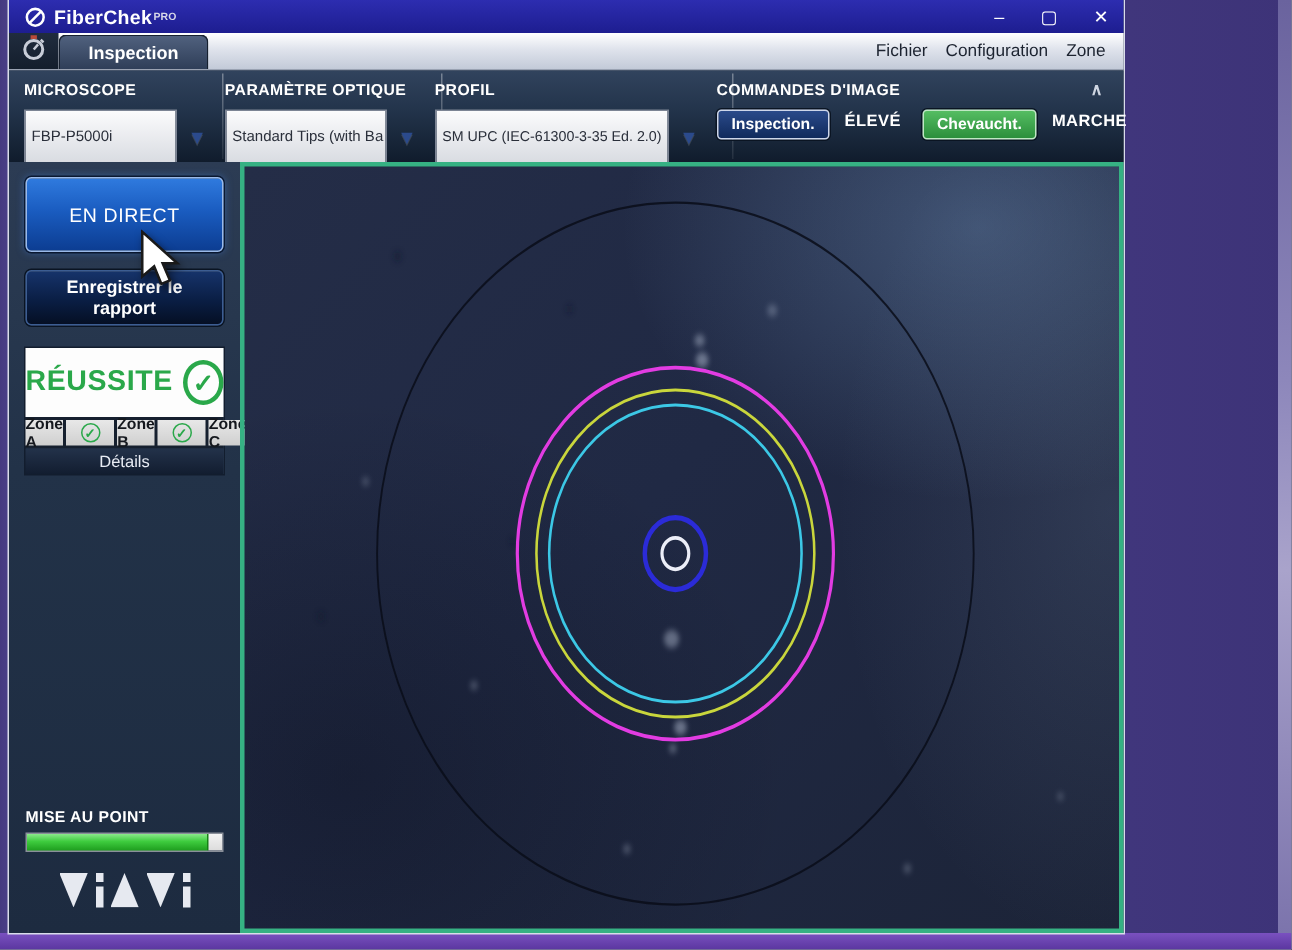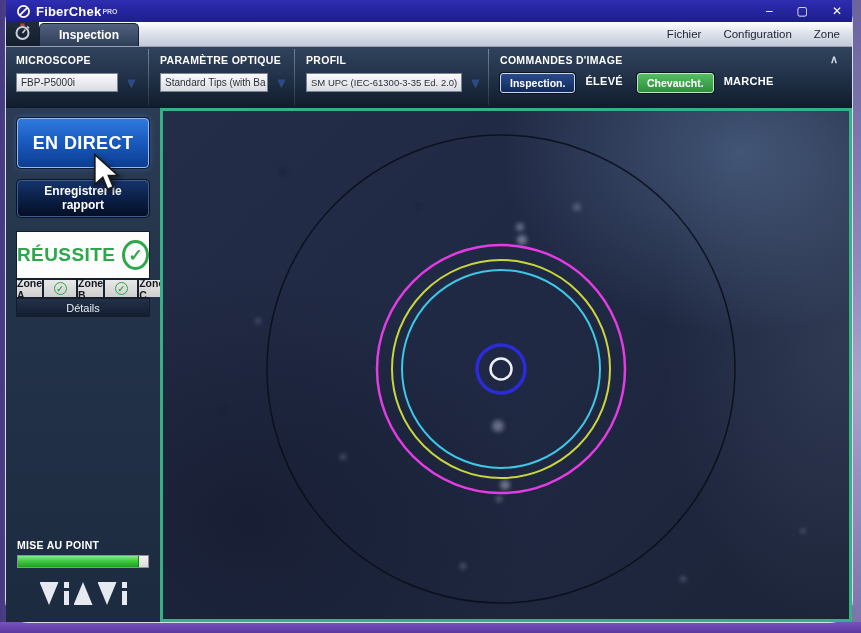--- a/index.html
+++ b/index.html
@@ -7,72 +7,72 @@
     font-family:"Liberation Sans", sans-serif; }
 
   
   .frame { position:relative; width:861px; height:633px;
     background:linear-gradient(90deg,#453a80 0%,#554a97 2%,#3d3378 100%); }
   .bezel-right { position:absolute; right:0; top:0; width:9px; height:633px;
     background:linear-gradient(180deg,#6a639e 0%,#8d87bb 40%,#a9a3cb 60%,#7a72ab 100%); }
   .bezel-bottom { position:absolute; left:0; bottom:0; width:861px; height:11px;
     background:linear-gradient(180deg,#7a51c0,#5b37a0); }
 
-  .app { position:absolute; left:6px; top:0; width:846px; height:622px;
-    background:#1b2738; box-shadow:0 0 0 1px #d9dcea; display:flex; flex-direction:column;border-radius:22px; }
+  .app { position:absolute; left:6px; top:0; width:743px; height:622px;
+    background:#1b2738; box-shadow:0 0 0 1px #d9dcea; display:flex; flex-direction:column; }
 
   
   .titlebar { height:22px; background:linear-gradient(180deg,#2d2db0,#1d1d90);
     display:flex; align-items:center; color:#fff; padding:0 10px; flex:0 0 auto; }
   .title-logo { display:flex; align-items:center; margin-right:5px; }
   .title-text { font-size:13px; font-weight:bold; letter-spacing:.2px; }
   .title-sup { font-size:7px; font-weight:bold; vertical-align:super; margin-left:1px; color:#d8d8e8; }
   .win-controls { margin-left:auto; display:flex; gap:24px; align-items:center; }
   .win-btn { font-size:12px; color:#fff; cursor:default; line-height:1; }
 
   
   .tabstrip { height:25px; flex:0 0 auto; display:flex; align-items:stretch;
     background:linear-gradient(180deg,#ffffff 0%,#dfe3ec 45%,#c3cad8 100%);
     border-bottom:1px solid #9aa2b2; }
   .tab-icon-box { width:33px; background:linear-gradient(180deg,#202c3e,#141e2c);
     display:flex; align-items:center; justify-content:center; }
   .tab-active { width:100px; background:linear-gradient(180deg,#50617e,#2f3e58);
     border-radius:5px 5px 0 0; margin-top:1px; border:1px solid #16202f; border-bottom:none;
     color:#fff; font-size:12px; font-weight:bold; display:flex; align-items:center; justify-content:center; }
-  .menubar { margin-left:auto; display:flex; align-items:center; gap:22px; padding-right:12px; }
+  .menubar { margin-left:auto; display:flex; align-items:center; gap:12px; padding-right:12px; }
   .menu-item { font-size:11.5px; color:#1c2330; cursor:default; }
 
   
   .toolbar { height:61px; flex:0 0 auto; position:relative;
     background:linear-gradient(180deg,#31435d 0%,#22334a 45%,#101c2c 100%);
     display:flex; color:#fff; }
   .tb-section { padding:7px 0 0 10px; position:relative; }
   .tb-sep { position:absolute; top:2px; bottom:2px; width:1px;
     background:linear-gradient(180deg,rgba(255,255,255,.35),rgba(255,255,255,.08)); }
   .tb-label { font-size:10.5px; font-weight:bold; letter-spacing:.3px; margin-bottom:7px; white-space:nowrap; }
   .tb-row { display:flex; align-items:center; }
   .dropdown { height:19px; background:linear-gradient(180deg,#fbfbfc,#d9dce2);
     border:1px solid #7c8494; color:#2a2f3a; font-size:10px; display:flex; align-items:center;
-    padding:0 4px; white-space:nowrap; overflow:hidden; }
+    padding:17px 4px; white-space:nowrap; overflow:hidden; }
   .dd-arrow { color:#2b4a8c; font-size:13px; margin-left:7px; line-height:1;
     text-shadow:0 1px 0 rgba(255,255,255,.15); }
   .pill { border-radius:3px; font-size:10.5px; font-weight:bold; color:#fff;
     padding:3px 9px; box-shadow:0 0 0 1px #0a1422; }
   .pill-blue { background:linear-gradient(180deg,#2a4a8a,#102a5c); border:1px solid #cdd6ea; }
   .pill-green { background:linear-gradient(180deg,#55bd62,#2b8f3c); border:1px solid #bfe8c4; }
   .tb-state { font-size:11px; font-weight:bold; margin:0 14px 4px 10px; letter-spacing:.3px; }
   .tb-collapse { position:absolute; right:14px; top:6px; color:#cfd6e2; font-size:11px; font-weight:bold; }
 
   
   .content { flex:1 1 auto; display:flex; min-height:0; }
 
   
   .sidebar { width:154px; flex:0 0 auto; background:linear-gradient(180deg,#2c3c54 0%,#223248 40%,#1d2b40 100%);
     display:flex; flex-direction:column; padding:10px 11px 6px 11px; position:relative; }
-  .btn-live { height:50px; border-radius:4px; color:#fff; font-weight:bold; font-size:18px;
+  .btn-live { height:50px; border-radius:4px; color:#fff; font-weight:normal; font-size:13px;
     letter-spacing:.4px; display:flex; align-items:center; justify-content:center;
     background:linear-gradient(180deg,#2f7ade 0%,#1a5cc0 45%,#0c3d92 100%);
     border:1px solid #9ab9e8; box-shadow:0 0 0 1px #0a1830, 0 0 6px rgba(70,130,220,.6); }
   .btn-save { height:37px; margin-top:12px; border-radius:4px; color:#fff; font-weight:bold;
     font-size:12px; line-height:1.15; display:flex; flex-direction:column; align-items:center; justify-content:center;
     background:linear-gradient(180deg,#16336a 0%,#0a1e44 55%,#050f24 100%);
     border:1px solid #3c5d92; box-shadow:0 0 0 1px #0a1422; }
   .comment-input { margin-top:11px; height:17px; width:100%; border:1px solid #8a8f99;
     background:#dcdcdc; font-family:"Liberation Sans",sans-serif;
     font-size:10.5px; font-style:italic; color:#8a8f98; padding:0 5px; }

